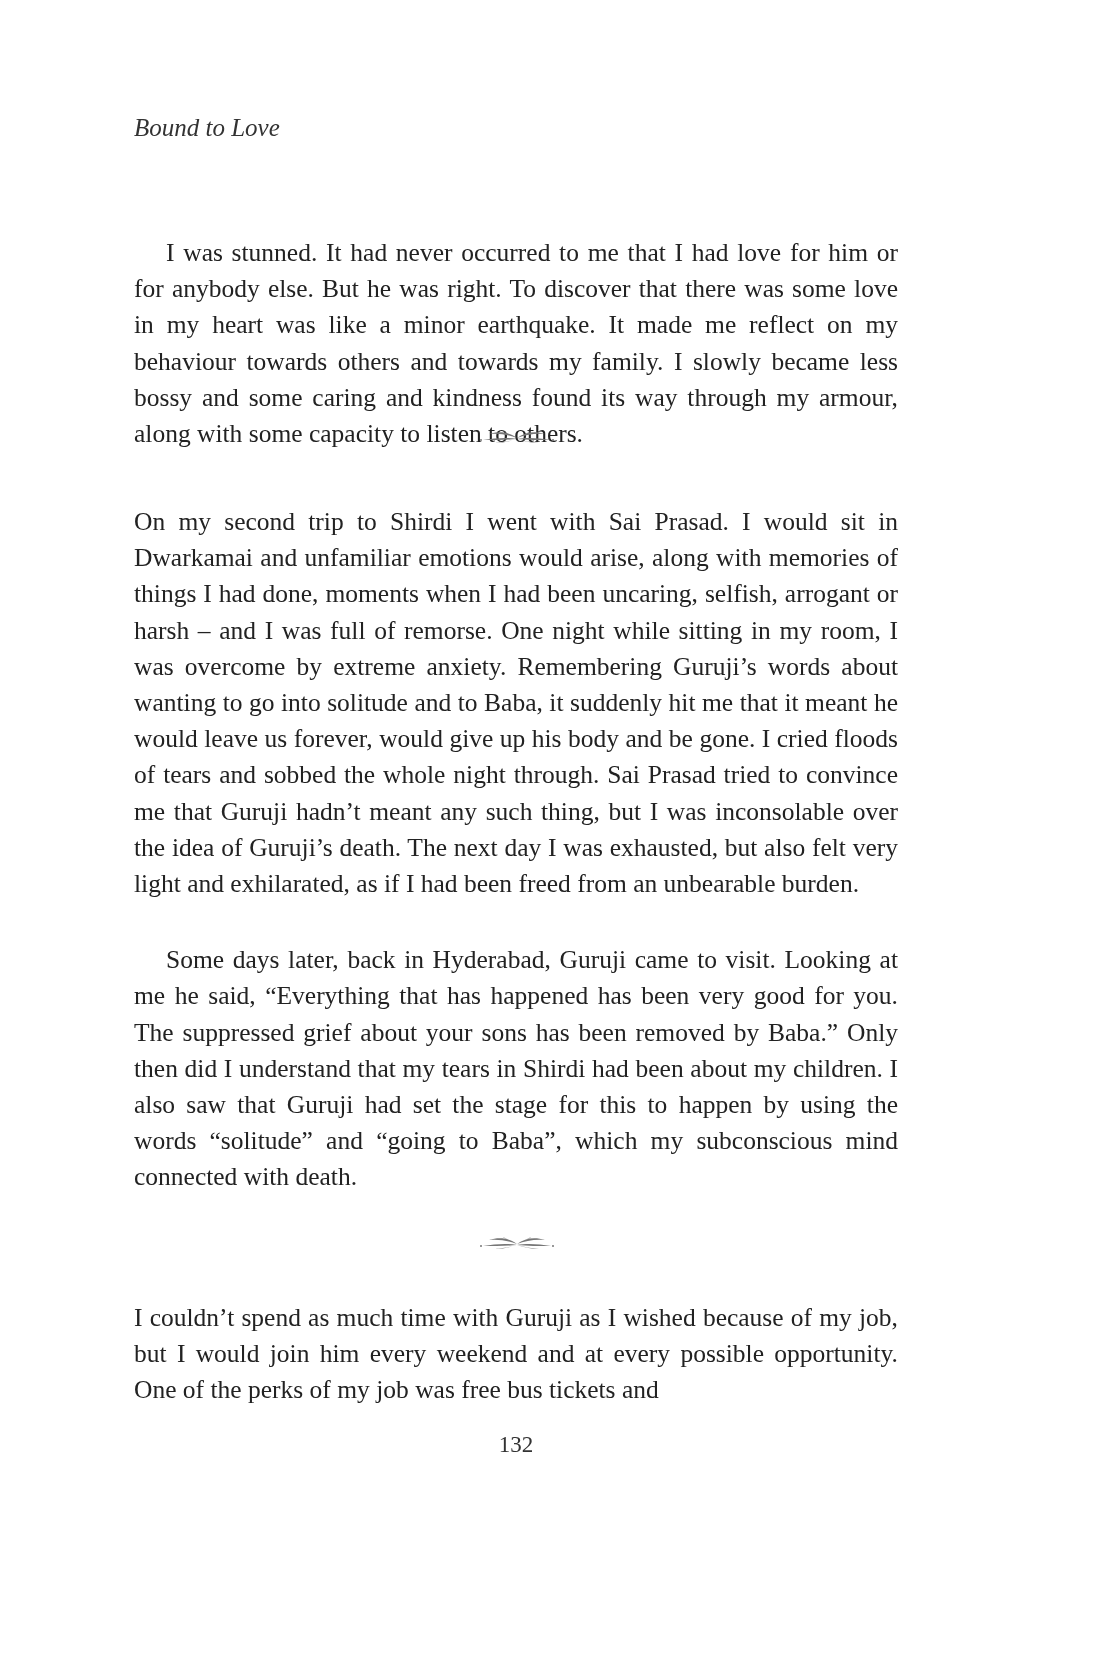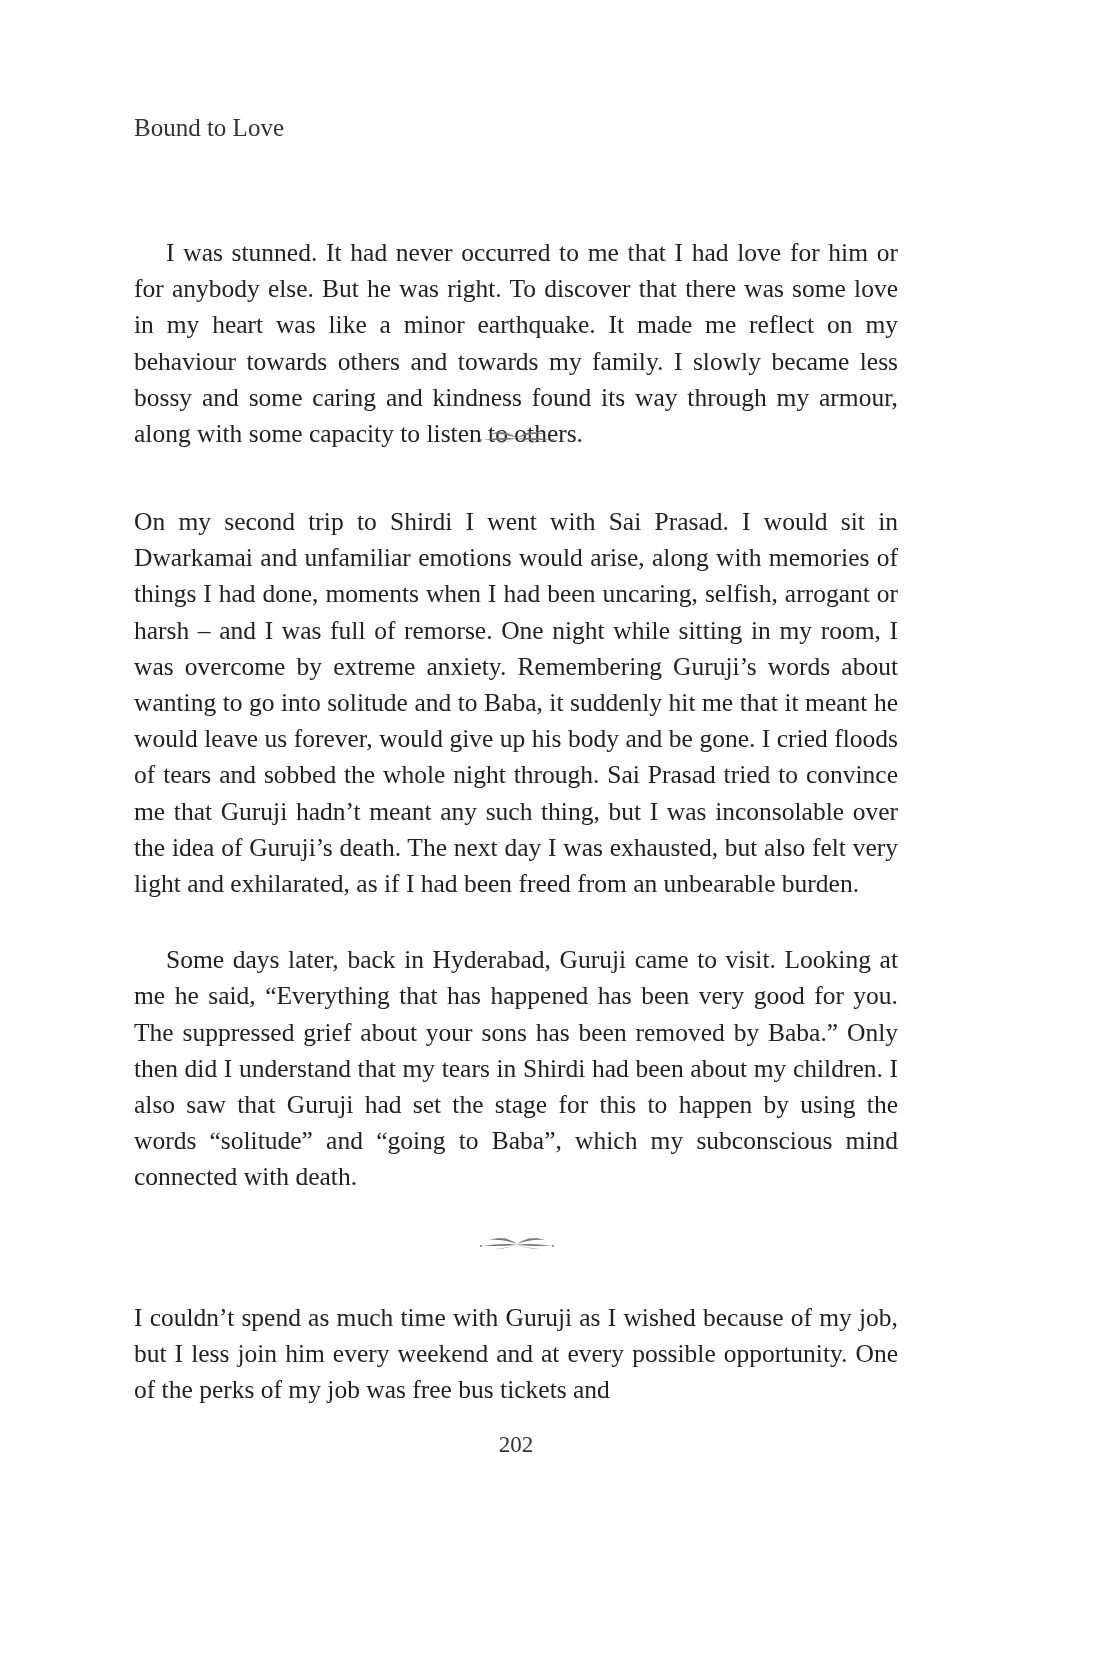--- a/index.html
+++ b/index.html
@@ -1,18 +1,18 @@
 <!DOCTYPE html>
 <html><head>
 <meta charset="utf-8">
 <style>
   html, body { margin: 0; padding: 0; background: #ffffff; }
   body { width: 1100px; height: 1674px; position: relative; overflow: hidden; }
   .page { position: absolute; left: 134px; top: 0; width: 764px; font-family: "Liberation Serif", "DejaVu Serif", serif; color: #222; }
-  .running-head { position: absolute; top: 114px; left: 0; font-size: 25px; color: #333; }
+  .running-head { position: absolute; top: 114px; left: 0; font-style: italic; font-size: 25px; color: #333; }
   .para { font-size: 25.5px; line-height: 36.2px; text-align: justify; margin: 0; hyphens: none; }
   .indent { text-indent: 32px; margin-top: 40px; }
   .block1 { position: absolute; top: 195px; left: 0; width: 764px; }
   .block2 { position: absolute; top: 504px; left: 0; width: 764px; }
   .block3 { position: absolute; top: 1300px; left: 0; width: 764px; }
   .ornament { position: absolute; left: 345px; width: 76px; height: 20px; }
   .orn1 { top: 427px; }
   .orn2 { top: 1233px; }
   .folio { position: absolute; top: 1432px; left: 0; width: 764px; text-align: center; font-size: 23px; color: #333; }
 </style>
@@ -55,17 +55,17 @@
       <path d="M38 12 C32 14, 24 16, 16 16 C24 15, 32 14, 38 12 Z"></path>
       <path d="M38 12 C44 14, 52 16, 60 16 C52 15, 44 14, 38 12 Z"></path>
       <circle cx="2" cy="13" r="1"></circle>
       <circle cx="74" cy="13" r="1"></circle>
       <path d="M24 4 L30 7 L25 5 Z"></path>
       <path d="M52 4 L46 7 L51 5 Z"></path>
     </g>
   </svg>
 
   <div class="block3">
-    <p class="para">I couldn’t spend as much time with Guruji as I wished because of my job, but I less join him every weekend and at every possible opportunity. One of the perks of my job was free bus tickets and</p>
+    <p class="para">I couldn’t spend as much time with Guruji as I wished because of my job, but I would join him every weekend and at every possible opportunity. One of the perks of my job was free bus tickets and</p>
   </div>
 
-  <div class="folio">202</div>
+  <div class="folio">132</div>
 </div>
 
 </body></html>

